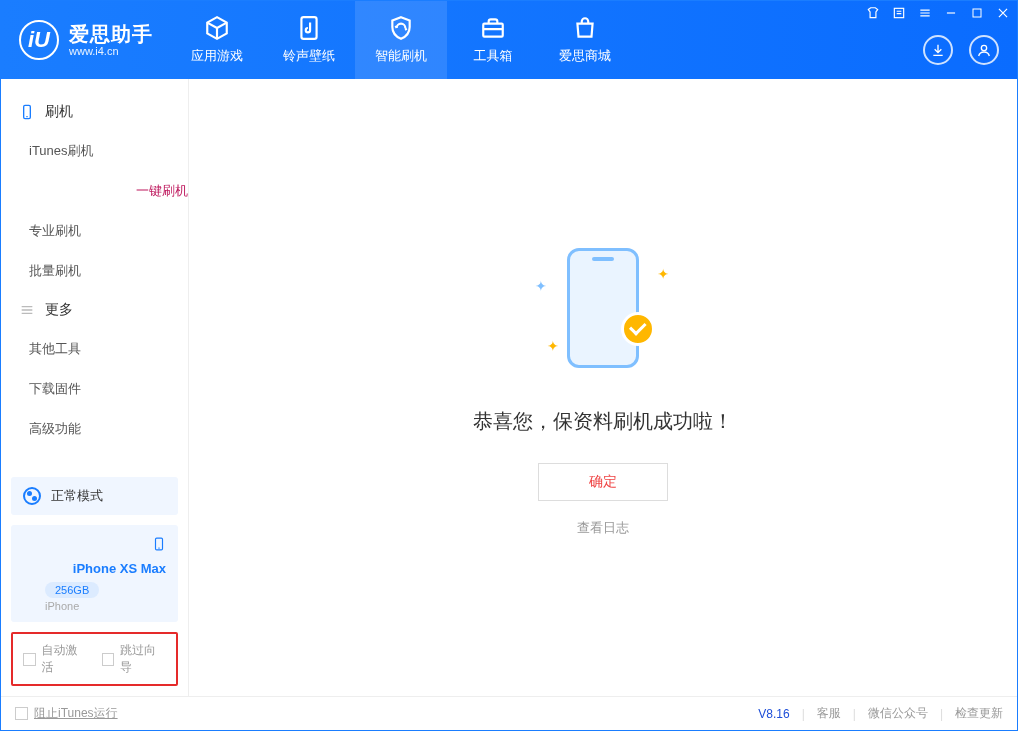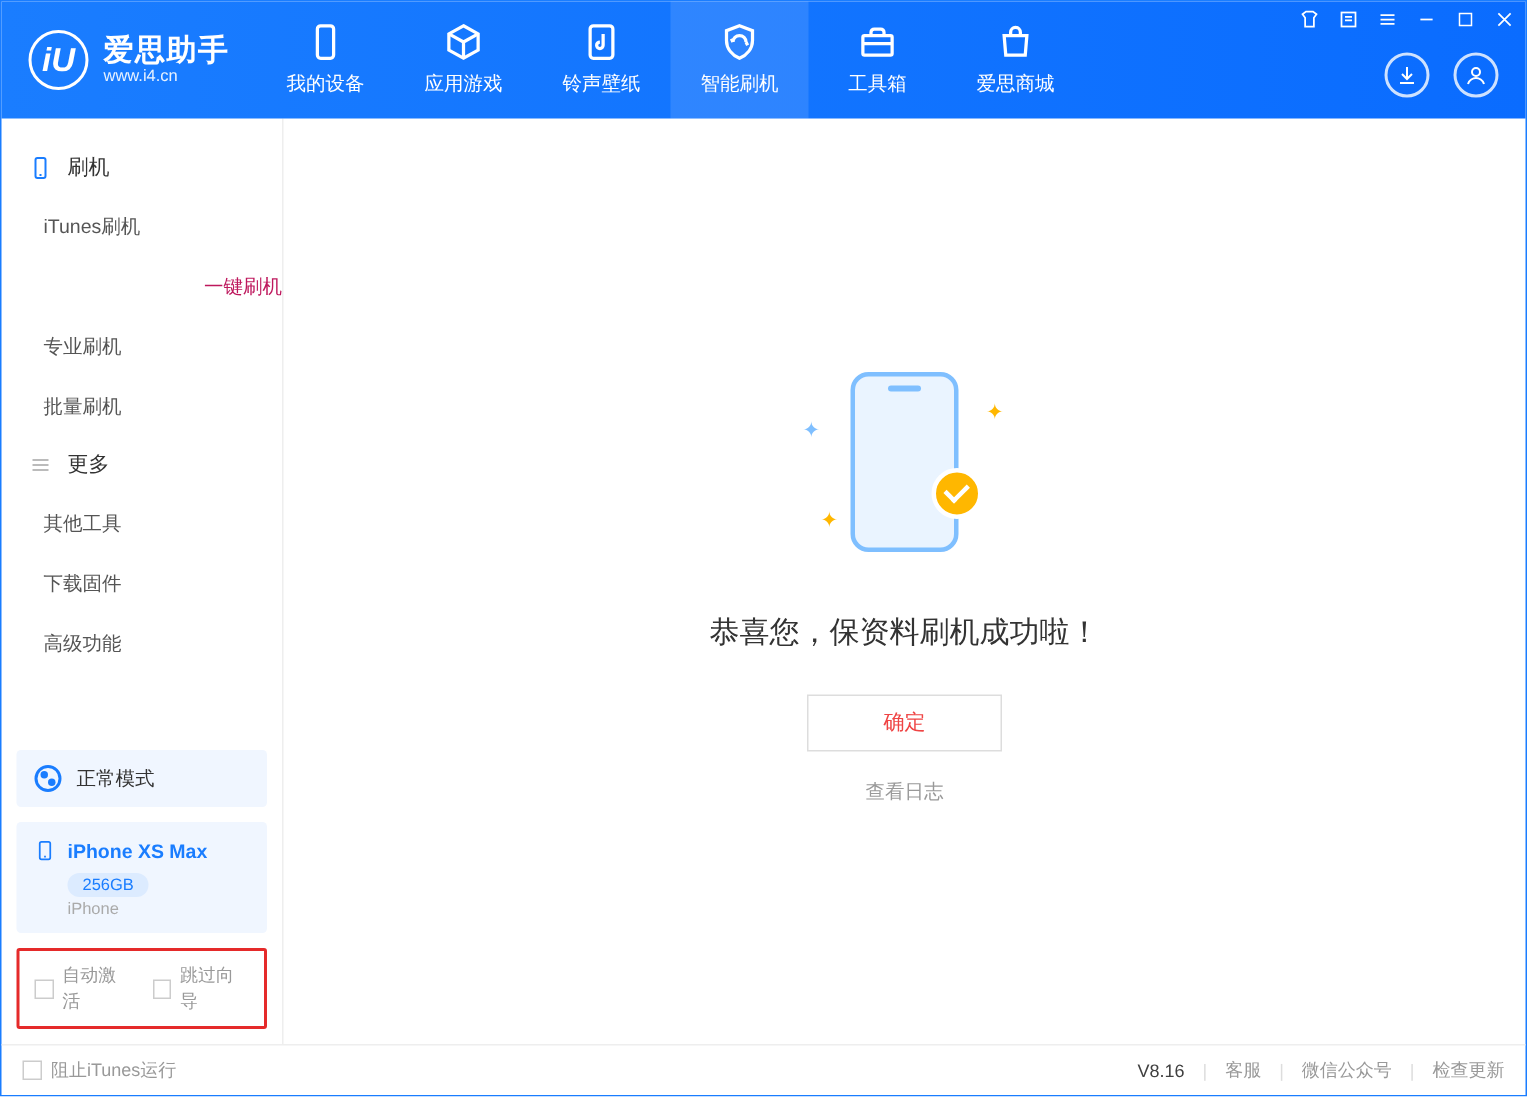--- a/index.html
+++ b/index.html
@@ -34,21 +34,21 @@
 .side-item.active { color:#be185d;text-align:right; }
 
 .sidebar-bottom { margin-top:auto; padding: 10px; }
 .mode-box { background:#f0f6ff; border-radius:3px; padding:10px 12px; margin-bottom:10px; display:flex; align-items:flex-end; gap:10px; font-size:13px; color:#333;}
 .mode-box .mic { width:18px; height:18px; border:2px solid #1a7dff; border-radius:50%; position:relative;}
 .mode-box .mic::before, .mode-box .mic::after { content:''; position:absolute; background:#1a7dff; border-radius:50%;}
 .mode-box .mic::before { width:5px; height:5px; top:2px; left:2px;}
 .mode-box .mic::after { width:5px; height:5px; bottom:2px; right:2px;}
 
 .device-box { background:#f0f6ff; border-radius:3px; padding:10px 12px; }
-.device-box .dname { font-size:13px; color:#1a7dff; font-weight:bold; display:flex; align-items:center; gap:8px;}
+.device-box .dname { font-size:13px; color:#1a7dff; font-weight:bold; display:flex; align-items:flex-end; gap:8px;flex-direction:column;}
 .device-box .dname svg { width:14px; height:18px;}
 .device-box .capacity { display:inline-block; margin:6px 0 2px 22px; font-size:11px; color:#1a7dff; background:#dcebff; border-radius:10px; padding:2px 10px;}
 .device-box .dtype { font-size:11px; color:#aaa; margin-left:22px;}
 
 .bottom-checks { border:2px solid #e52a2a; border-radius:2px; padding:8px 10px; margin:0 10px 10px 10px; display:flex; gap:14px; align-items:center;}
 .chk { display:flex; align-items:center; gap:6px; font-size:12px; color:#999; cursor:pointer;}
 .chk .box { width:13px; height:13px; border:1px solid #ccc; background:#fff;}
 
 
 .main { flex:1; display:flex; flex-direction:column; align-items:center; justify-content:center; position:relative;}
@@ -61,46 +61,40 @@
 .spark.s1 { left:2px; top:40px; color:#7fbfff;}
 .spark.s2 { right:4px; top:28px;}
 .spark.s3 { left:14px; bottom:24px;}
 
 .success-msg { font-size:20px; color:#333; margin-bottom:28px;}
 .ok-btn { width:130px; height:38px; border:1px solid #ddd; background:#fff; font-size:14px; color:#ef4444; cursor:pointer; margin-bottom:18px;}
 .log-link { font-size:13px; color:#999; cursor:pointer;}
 
 
 .footer { height:34px; border-top:1px solid #eee; display:flex; align-items:center; padding:0 14px; font-size:12px; color:#999;}
-.footer .left { display:flex; align-items:center; gap:6px;}
+.footer .left { display:flex; align-items:center; gap:6px;text-decoration:underline;}
 .footer .right { margin-left:auto; display:flex; align-items:center; gap:12px;}
 .footer .sep { color:#ddd;}
 .footer .flink { color:#999; cursor:pointer;}
-.footer .ver { color:#404040;margin-left:11px;}
+.footer .ver { color:#1d4ed8;margin-left:11px;}
 </style>
 </head>
 <body>
 
 <div class="app-window">
 
   <div class="header">
     <div class="logo-area">
       <div class="logo-icon">iU</div>
       <div class="logo-text">
         <div class="logo-title">爱思助手</div>
         <div class="logo-sub">www.i4.cn</div>
       </div>
     </div>
     <div class="header-tabs">
-      <div class="header-tab">
-        <svg viewBox="0 0 24 24" fill="none" stroke="#fff" stroke-width="2">
-            <rect x="7" y="2" width="10" height="20" rx="2"></rect>
-          </svg>
-        <span>我的设备</span>
-      </div>
       <div class="header-tab">
         <svg viewBox="0 0 24 24" fill="none" stroke="#fff" stroke-width="2">
             <path d="M12 2l9 5v10l-9 5-9-5V7z"></path>
             <path d="M12 12l9-5M12 12v10M12 12L3 7"></path>
           </svg>
         <span>应用游戏</span>
       </div>
       <div class="header-tab">
         <svg viewBox="0 0 24 24" fill="none" stroke="#fff" stroke-width="2">
             <rect x="5" y="2" width="14" height="20" rx="2"></rect>

